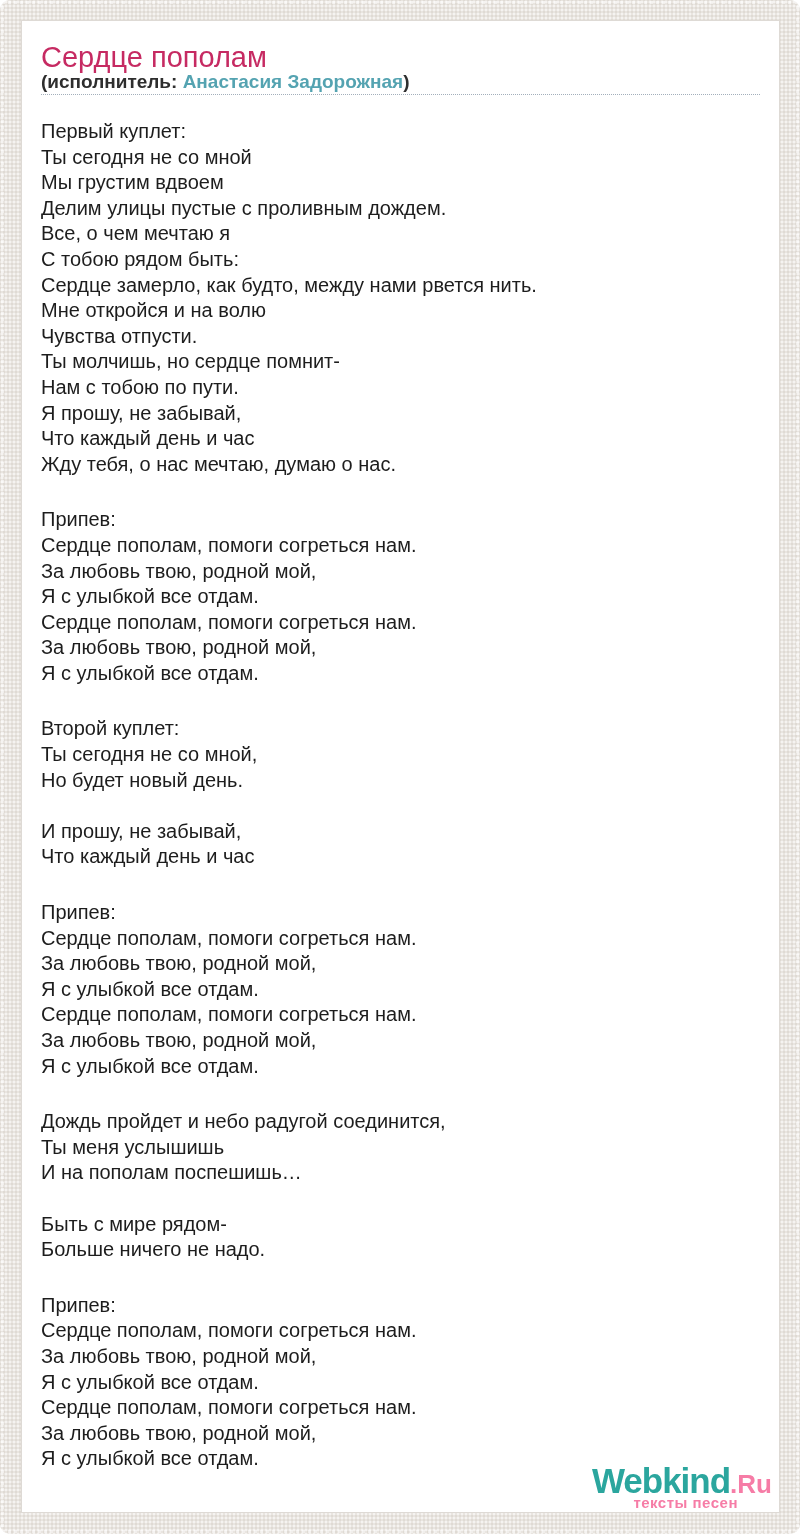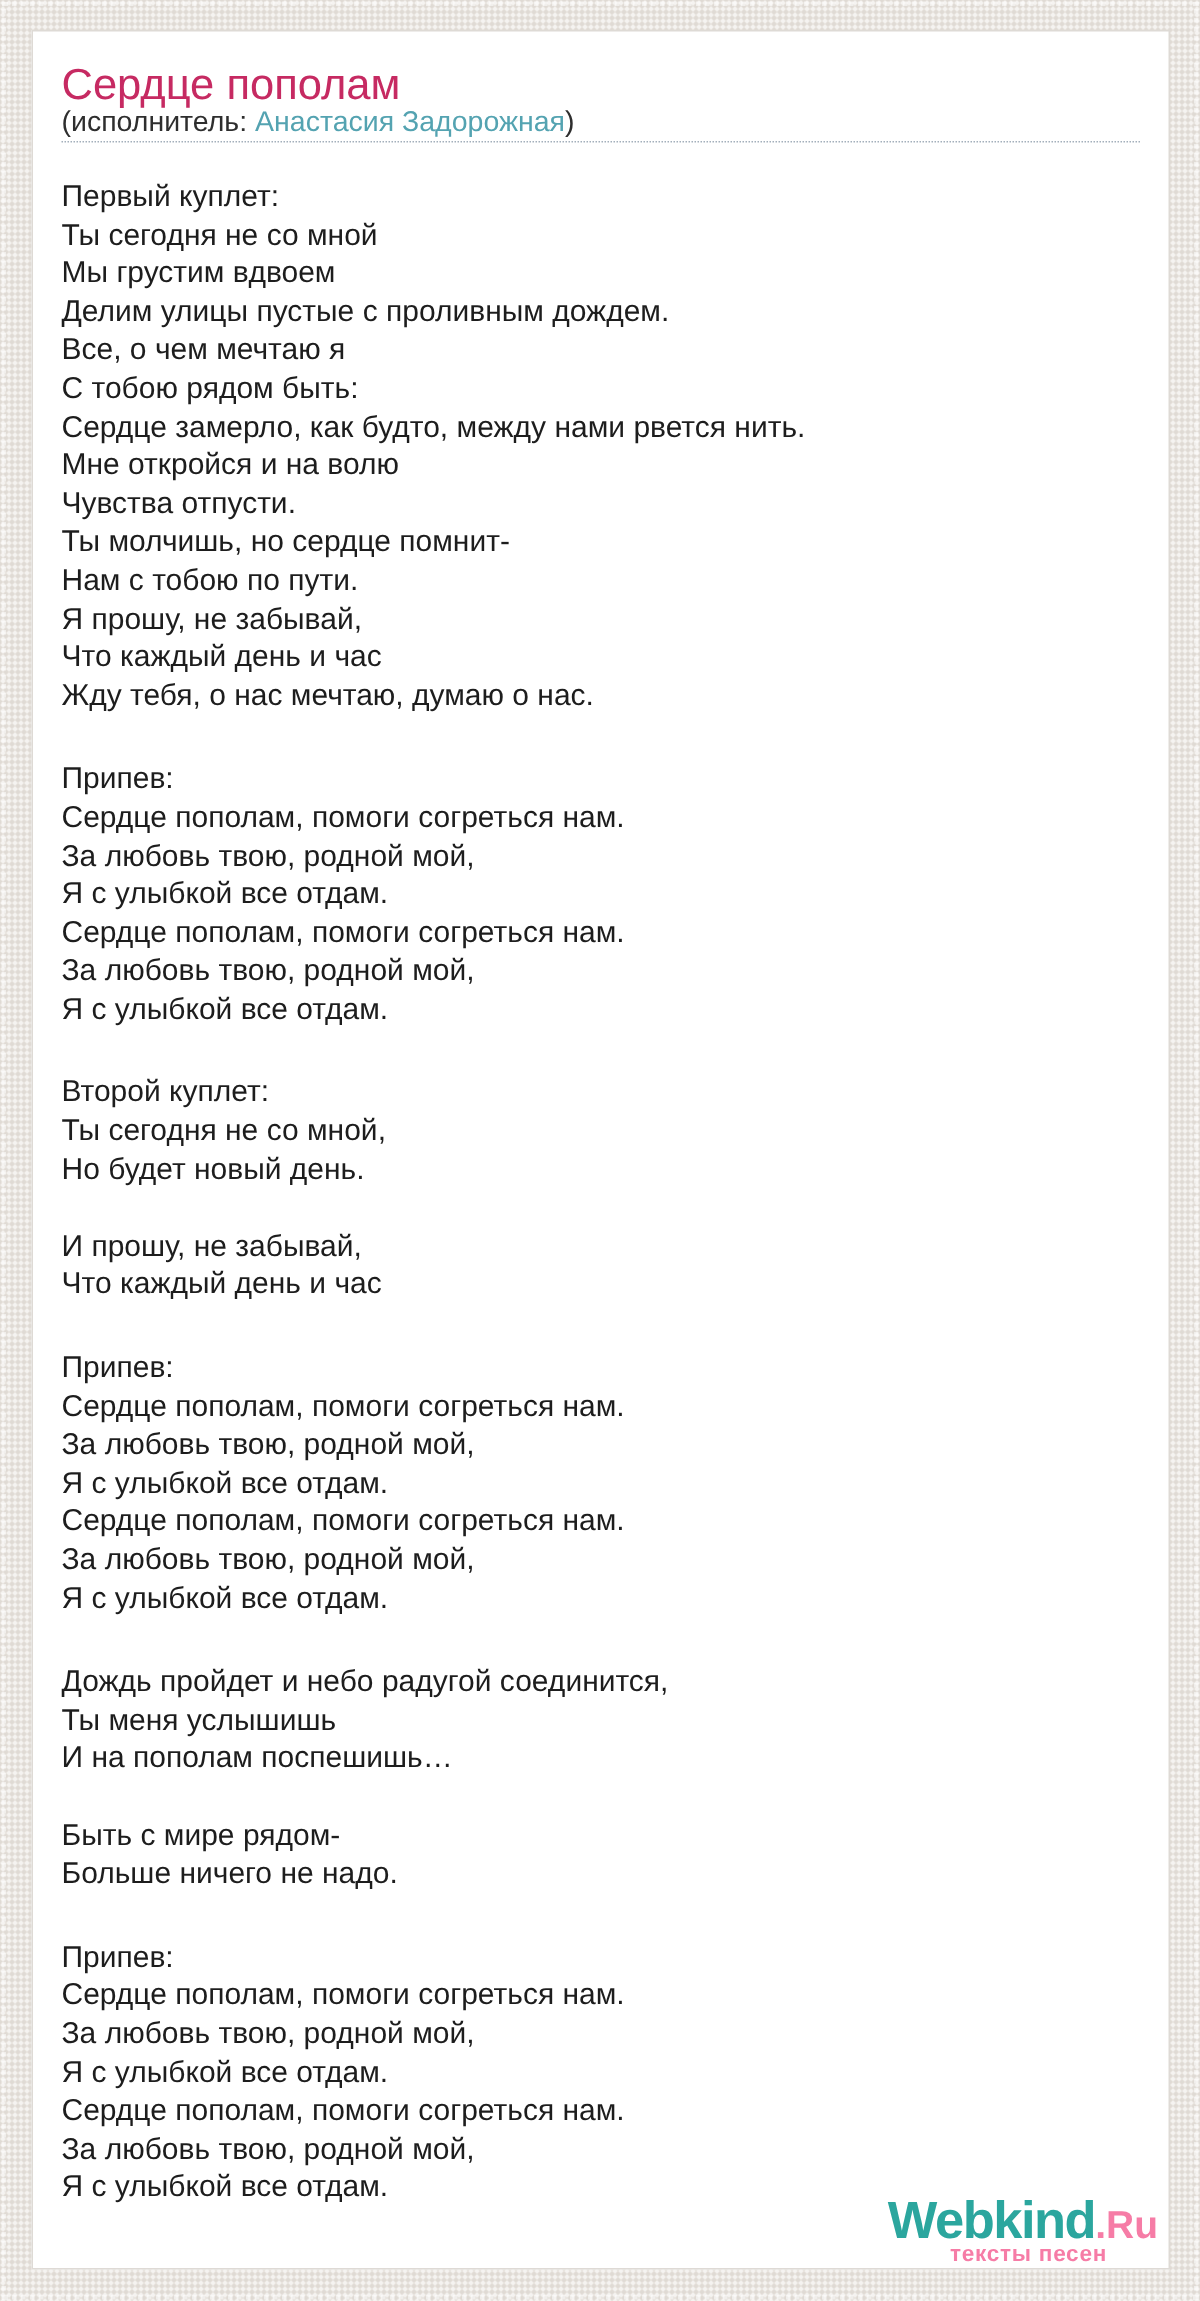--- a/index.html
+++ b/index.html
@@ -11,20 +11,21 @@
   .page {
     position: relative;
     width: 800px; height: 1534px;
     background-color: var(--page-bg, #e9e5e0);
     background-image:
       radial-gradient(rgba(255,255,255,.55) 1px, transparent 1.3px),
       radial-gradient(rgba(185,176,166,.20) 1px, transparent 1.3px);
     background-size: 4px 4px, 4px 4px;
     background-position: 0 0, 2px 2px;
     overflow: hidden;
+    border-radius: 10px;
   }
   .page::after {
     content: "";
     position: absolute; inset: 1px;
     border: 3px dotted rgba(255,255,255,.55);
     pointer-events: none;
   }
   .card {
     position: absolute;
     left: 21px; top: 20px;
@@ -40,20 +41,21 @@
     line-height: 30px;
     font-weight: normal;
     color: var(--title-color, #c62a62);
   }
   .artist {
     font-size: 19px;
     line-height: 20px;
     color: #2e2e2e;
     padding-bottom: 2px;
     border-bottom: 1px dotted var(--separator-color, #a3afbb);
+    font-weight: bold;
   }
   .artist-link {
     color: var(--artist-link-color, #54a3b1);
     text-decoration: none;
     cursor: pointer;
   }
   .lyrics {
     margin-top: 24px;
     font-size: 20px;
     line-height: 25.6px;

